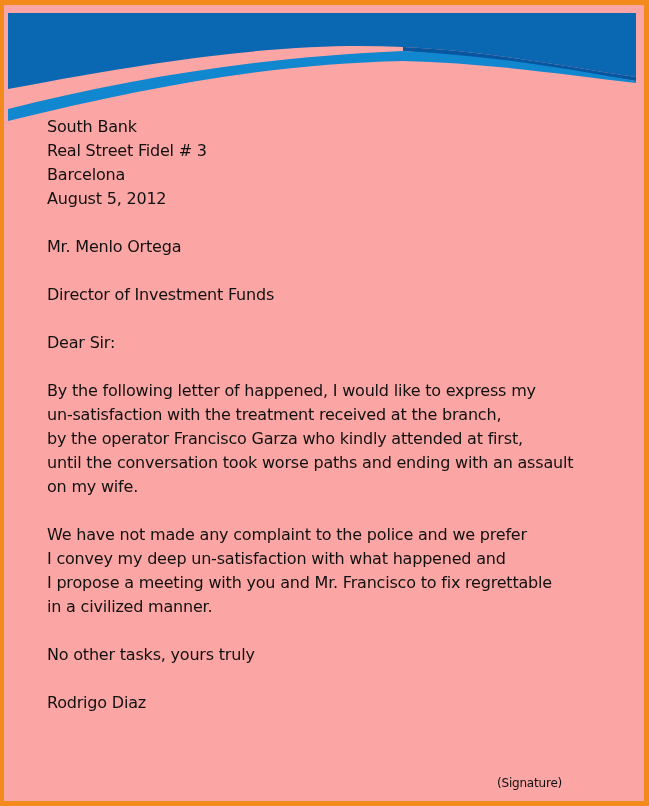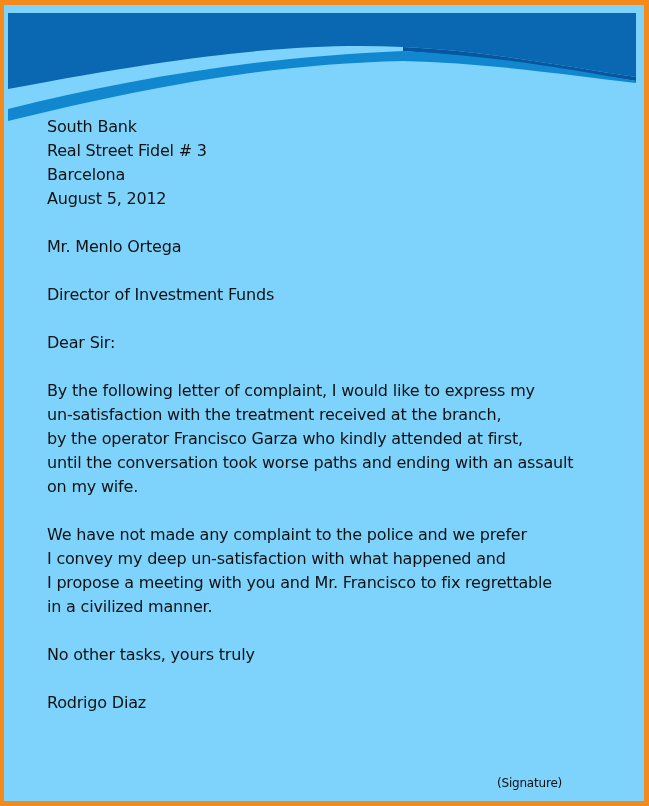--- a/index.html
+++ b/index.html
@@ -7,21 +7,21 @@
       width: 649px; height: 806px; overflow: hidden;
       background: #ffffff;
       font-family: "DejaVu Sans", sans-serif;
     }
     .page {
       position: relative;
       width: 649px; height: 806px;
       box-sizing: border-box;
       border: 5px solid #f28a1c;
       border-left-width: 4px;
-      background: #7dd3fc;
+      background: #fca5a5;
     }
     .header-band {
       position: absolute; left: 4px; top: 4px;
       width: 632px; height: 120px;
     }
     .letter {
       position: absolute; left: 43px; top: 110px;
       width: 590px;
       color: #111111;
       font-size: 16px;
@@ -56,21 +56,21 @@
     <p>Barcelona</p>
     <p>August 5, 2012</p>
     <div class="gap"></div>
     <p>Mr. Menlo Ortega</p>
     <div class="gap"></div>
     <p>Director of Investment Funds</p>
     <div class="gap"></div>
     <p>Dear Sir:</p>
     <div class="gap"></div>
     <div>
-      <p>By the following letter of complaint, I would like to express my</p>
+      <p>By the following letter of happened, I would like to express my</p>
       <p>un-satisfaction with the treatment received at the branch,</p>
       <p>by the operator Francisco Garza who kindly attended at first,</p>
       <p>until the conversation took worse paths and ending with an assault</p>
       <p>on my wife.</p>
     </div>
     <div class="gap"></div>
     <div>
       <p>We have not made any complaint to the police and we prefer</p>
       <p>I convey my deep un-satisfaction with what happened and</p>
       <p>I propose a meeting with you and Mr. Francisco to fix regrettable</p>

